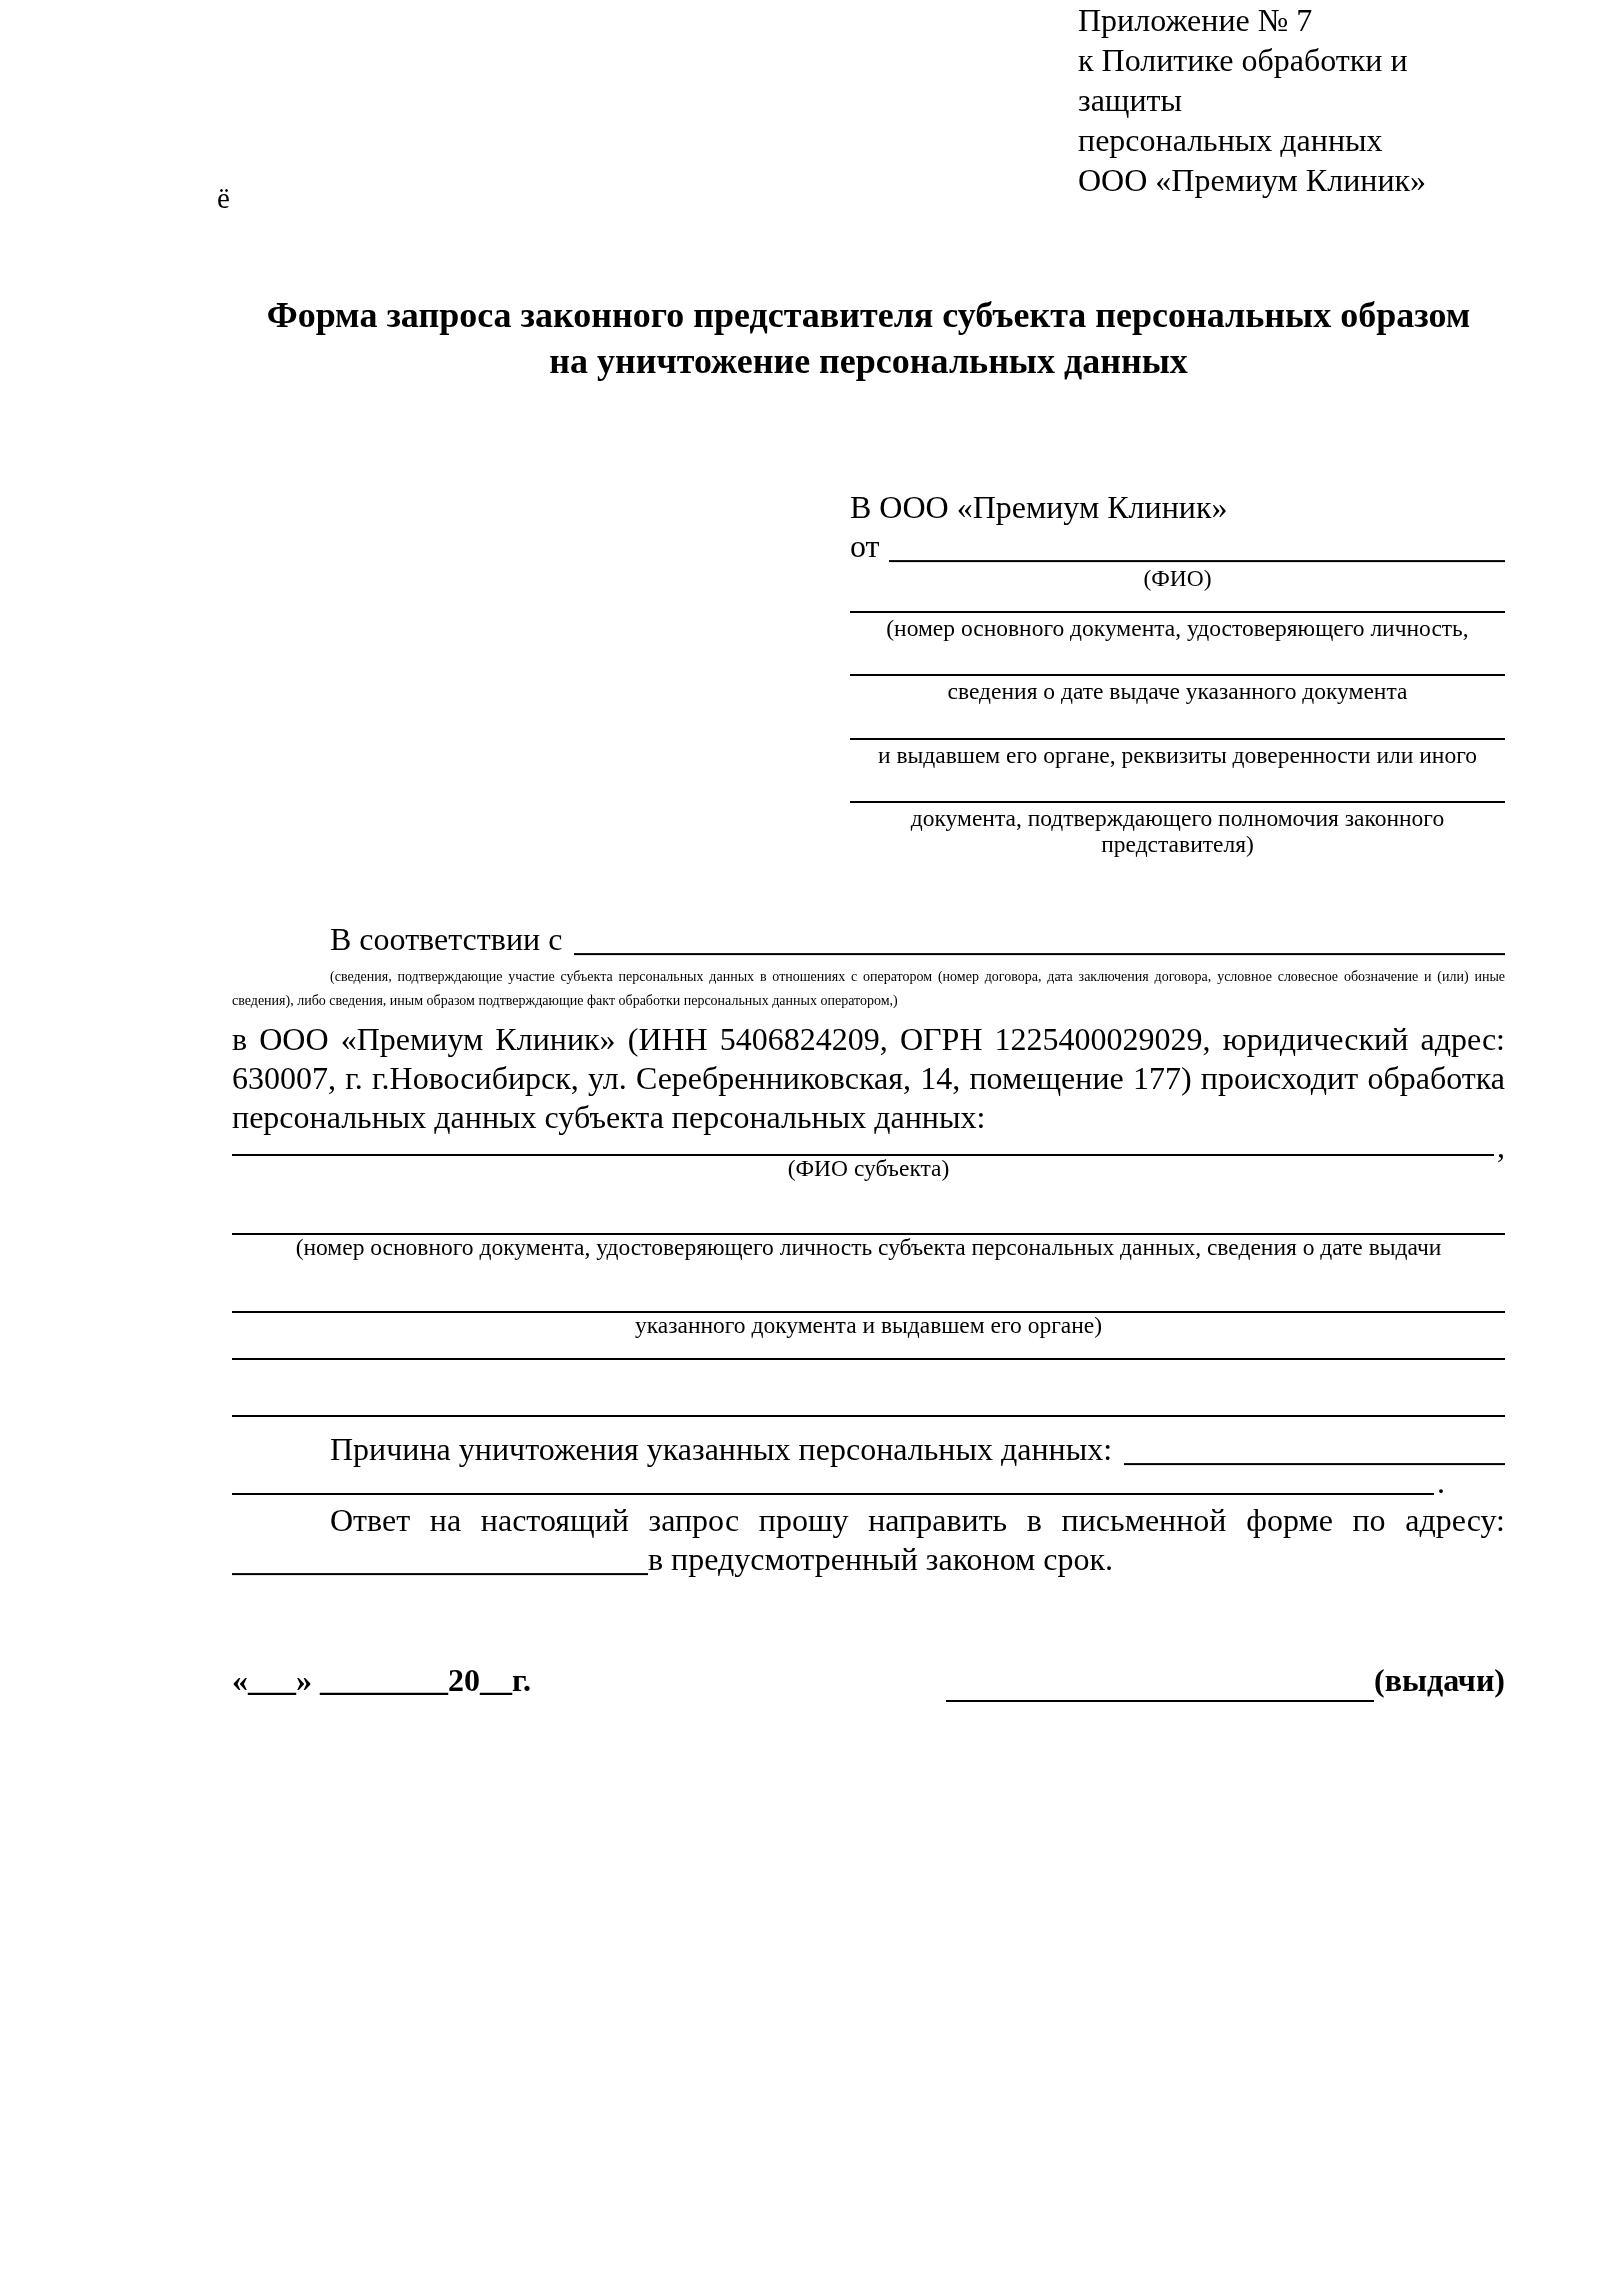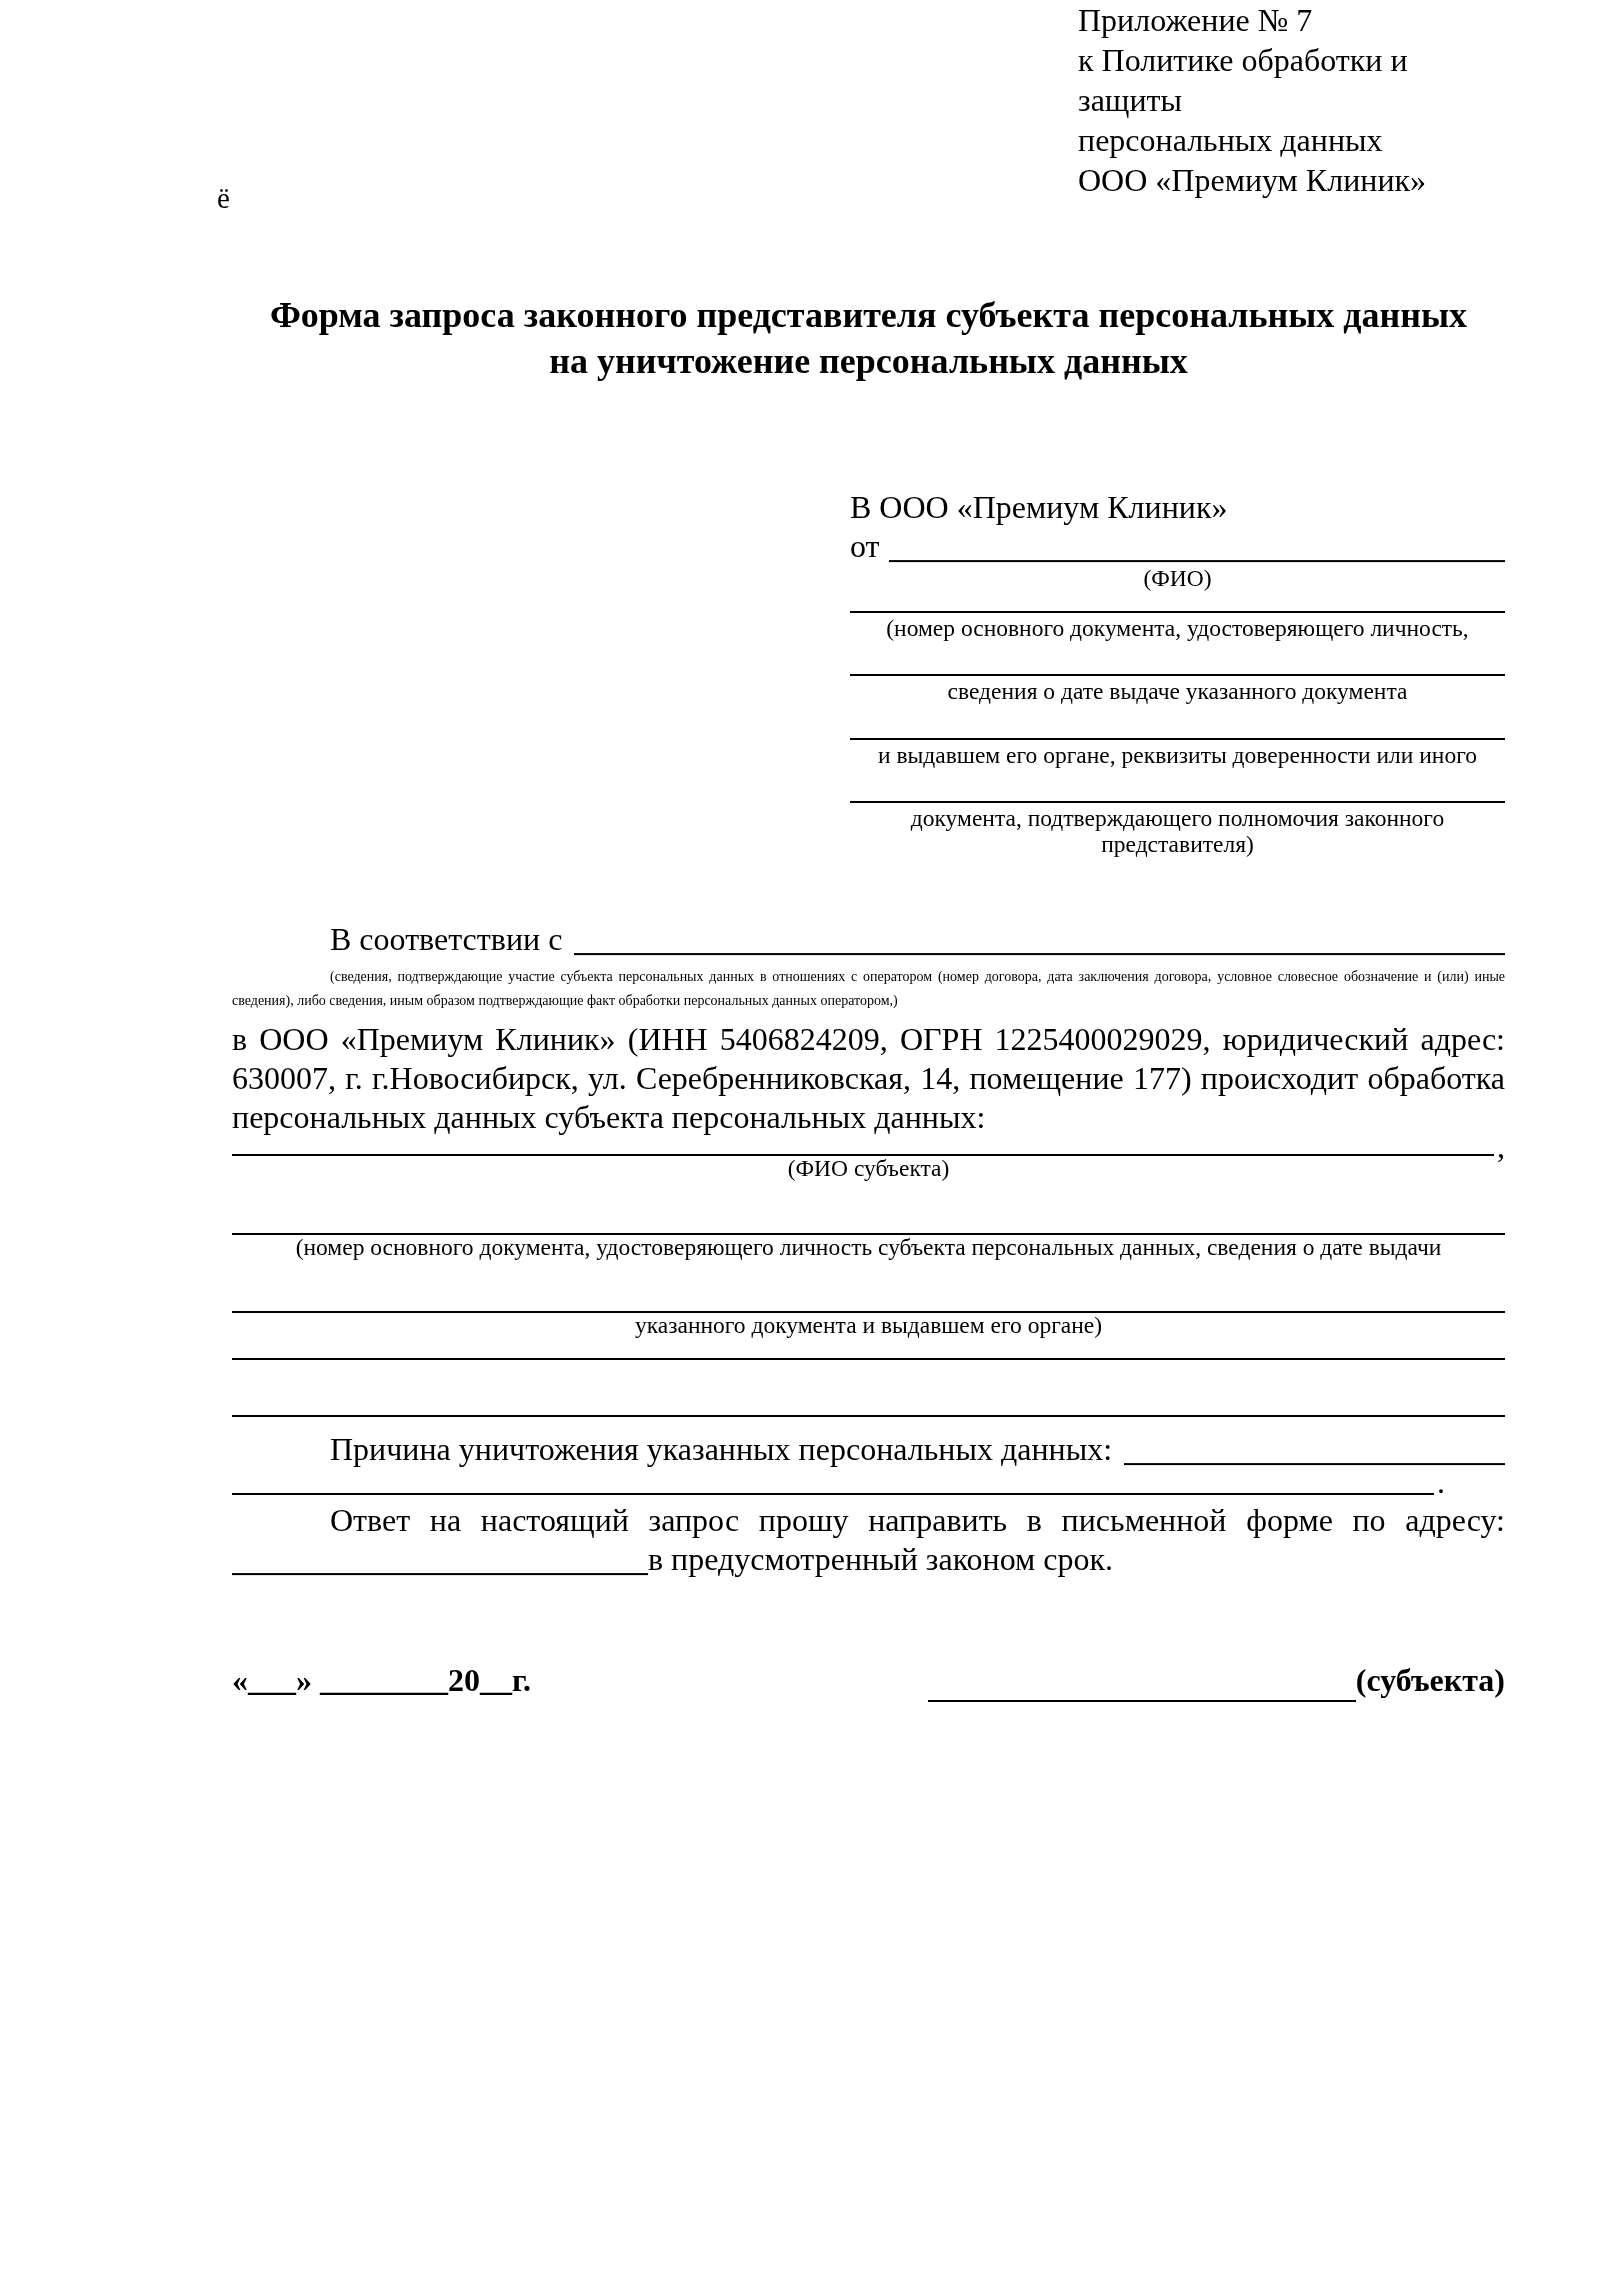--- a/index.html
+++ b/index.html
@@ -132,21 +132,21 @@
   <span class="ye-marker">ё</span>
 
   <div class="header-note">
     <div>Приложение № 7</div>
     <div>к Политике обработки и защиты</div>
     <div>персональных данных</div>
     <div>ООО «Премиум Клиник»</div>
   </div>
 
   <div class="doc-title">
-    <div>Форма запроса законного представителя субъекта персональных данных</div>
+    <div>Форма запроса законного представителя субъекта персональных образом</div>
     <div>на уничтожение персональных данных</div>
   </div>
 
   <div class="addressee">
     <div class="to-line">В ООО «Премиум Клиник»</div>
     <div class="from-row">
       <span class="lead">от</span>
       <span class="fill"></span>
     </div>
     <div class="caption fio-caption">(ФИО)</div>
@@ -214,18 +214,18 @@
 
   <div class="tail-row">
     <span class="blank"></span>
     <span class="text">в предусмотренный законом срок.</span>
   </div>
 
   <div class="footer-row">
     <span class="date">«___» ________20__г.</span>
     <span class="sig-group">
       <span class="blank"></span>
-      <span class="sig-caption">(субъекта)</span>
+      <span class="sig-caption">(выдачи)</span>
     </span>
   </div>
 
 </div>
 
 
 </body></html>

